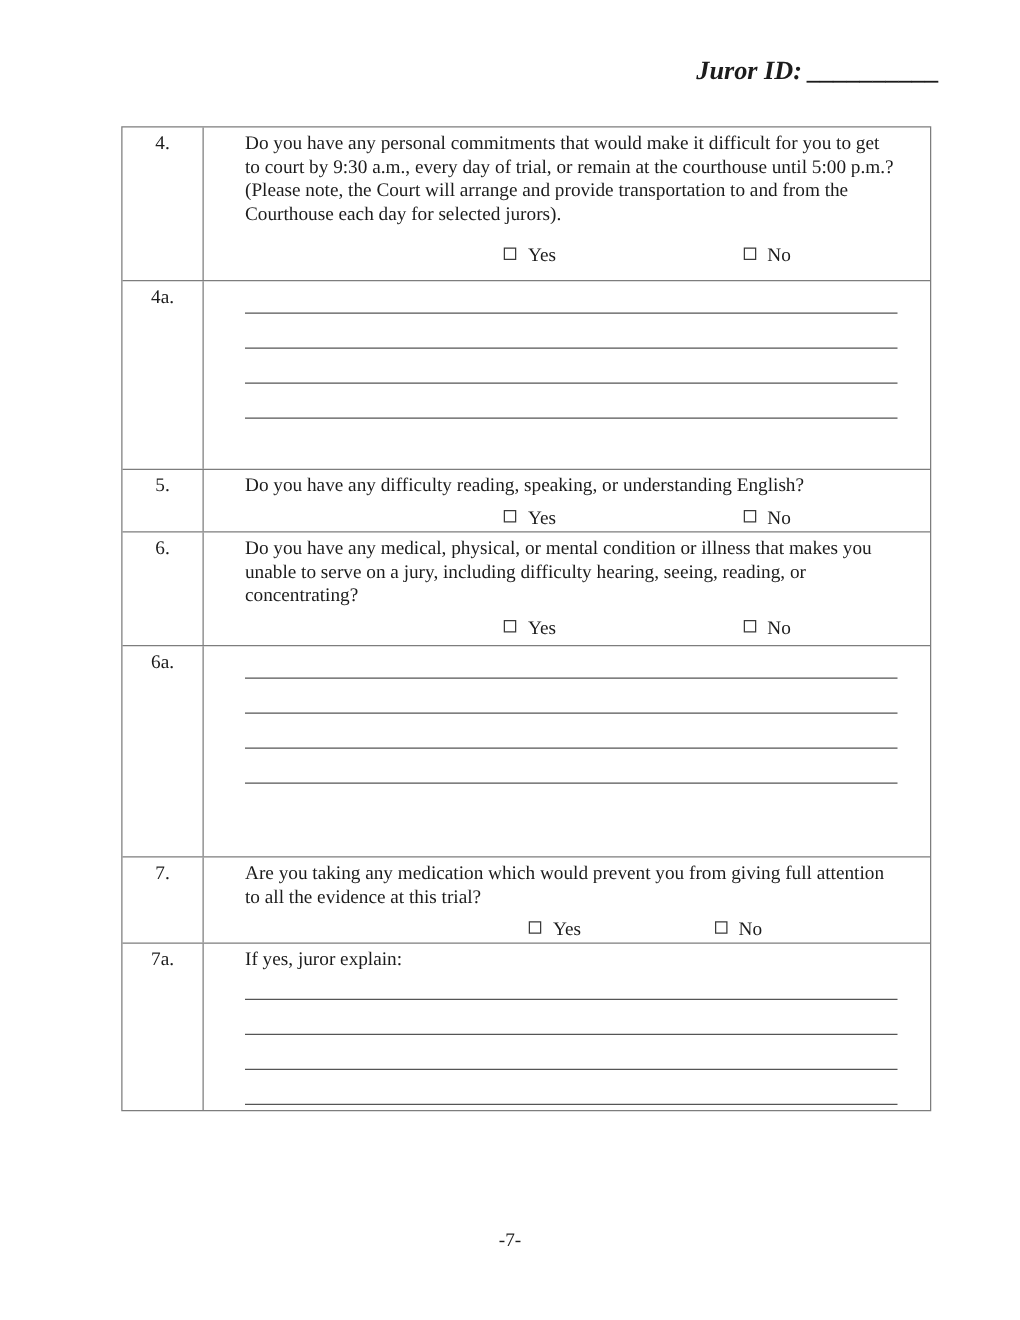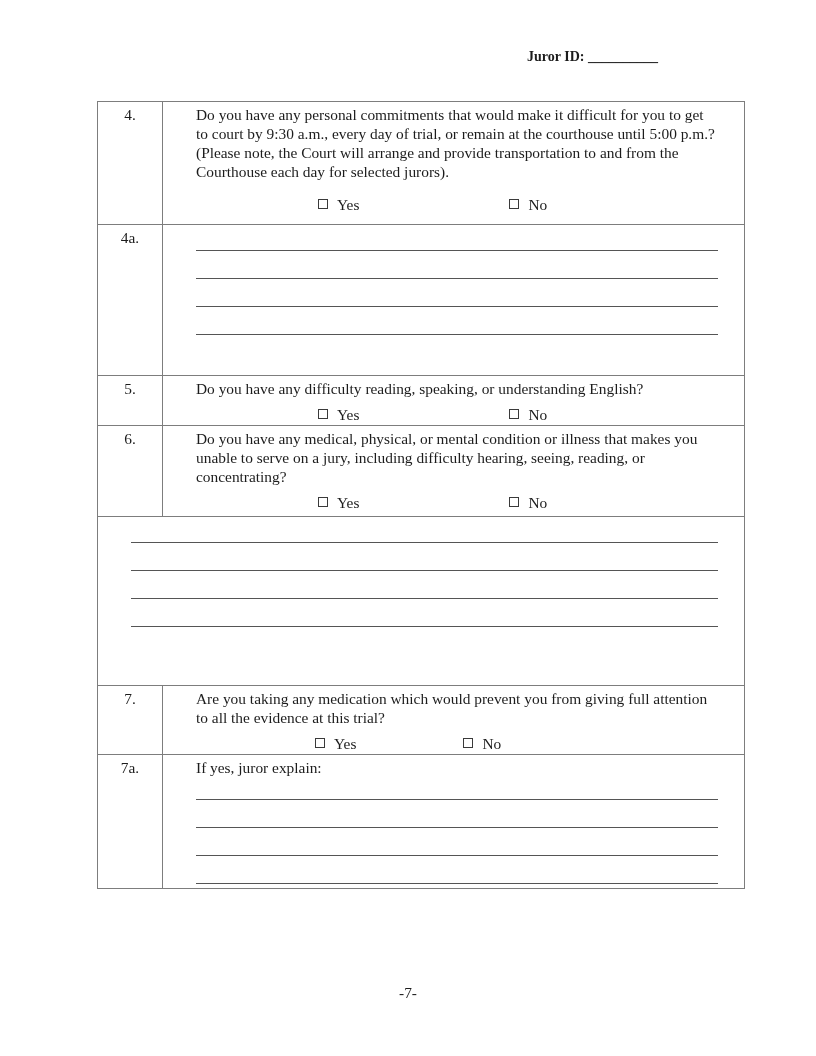--- a/index.html
+++ b/index.html
@@ -7,23 +7,24 @@
     width:816px; height:1056px;
     background:#ffffff;
     font-family:"Liberation Serif", serif;
     color:#1c1c1c;
     position:relative;
     overflow:hidden;
   }
 
   
   .juror-id {
-    position:absolute; top:47px; left:527px;
-    font-weight:bold; font-size:14px; line-height:19px;
+    position:absolute; top:47px; left:557px;
+    font-weight:bold; font-size:21px; line-height:19px;
     white-space:nowrap;
+    font-style:italic;
   }
   .juror-id .blank { font-weight:bold; letter-spacing:0; }
 
   
   .qtable {
     position:absolute; top:101px; left:97px; width:648px;
     border:1px solid #7d7d7d;
     box-sizing:border-box;
     font-size:15.4px; line-height:19px;
   }
@@ -43,21 +44,21 @@
     box-sizing:border-box;
     text-align:center; padding-top:3px;
   }
   .cell {
     flex:1; padding:3px 26px 0 33px;
     box-sizing:border-box;
   }
   .qtext { margin:0; }
 
   
-  .cb-row { margin-top:7px; margin-left:122px; white-space:nowrap; }
+  .cb-row { margin-top:7px; margin-left:122px; white-space:nowrap;text-align:center; }
   .row-4 .cb-row { margin-top:14px; }
   .cb { display:inline-block; }
   .cb-no { margin-left:150px; }
   .row-7 .cb-row { margin-left:119px; }
   .row-7 .cb-no { margin-left:107px; }
   .cbox {
     display:inline-block; width:8px; height:8px;
     border:1px solid #3a3a3a;
     margin-right:9px;
     position:relative; top:-1px;
@@ -119,20 +120,21 @@
     <div class="num">6.</div>
     <div class="cell">
       <div class="qtext">Do you have any medical, physical, or mental condition or illness that makes you unable to serve on a jury, including difficulty hearing, seeing, reading, or concentrating?</div>
       <div class="cb-row">
         <span class="cb"><span class="cbox"></span><span>Yes</span></span><span class="cb cb-no"><span class="cbox"></span><span>No</span></span>
       </div>
     </div>
   </div>
 
   <div class="trow row-6a">
+    <div class="num">6a.</div>
     <div class="cell">
       <div class="lines">
         <div class="wline"></div>
         <div class="wline"></div>
         <div class="wline"></div>
         <div class="wline"></div>
       </div>
     </div>
   </div>
 

